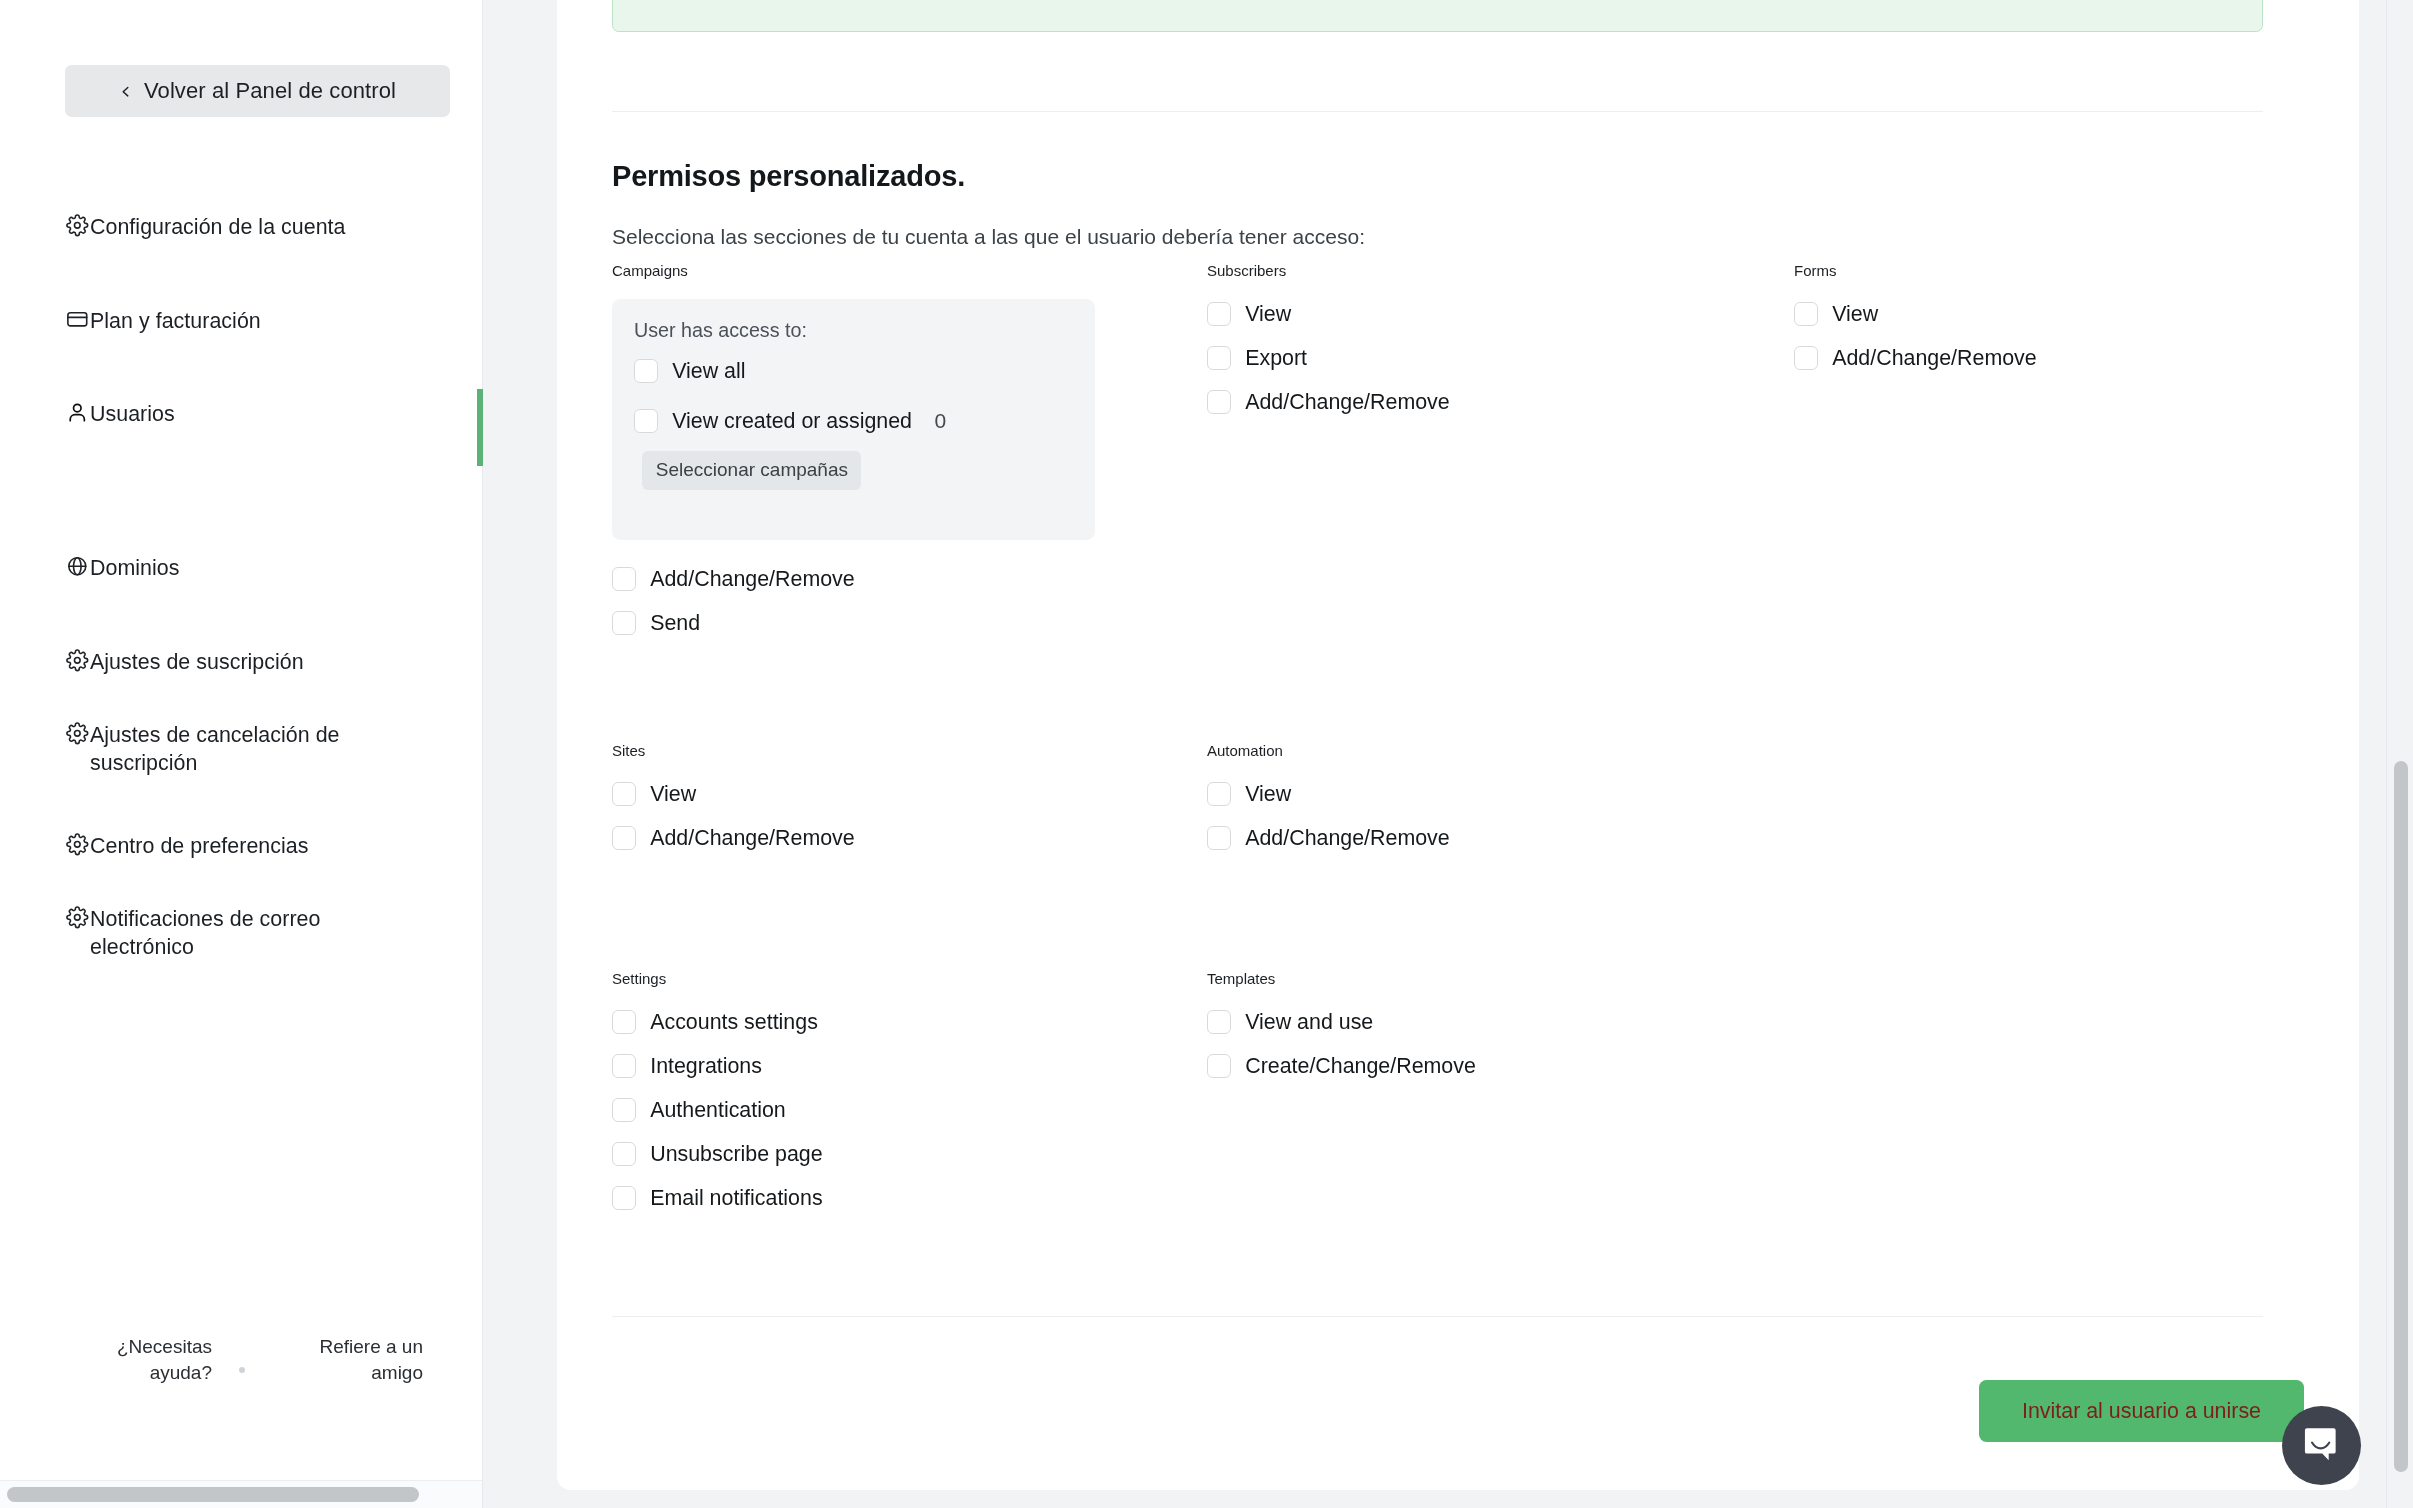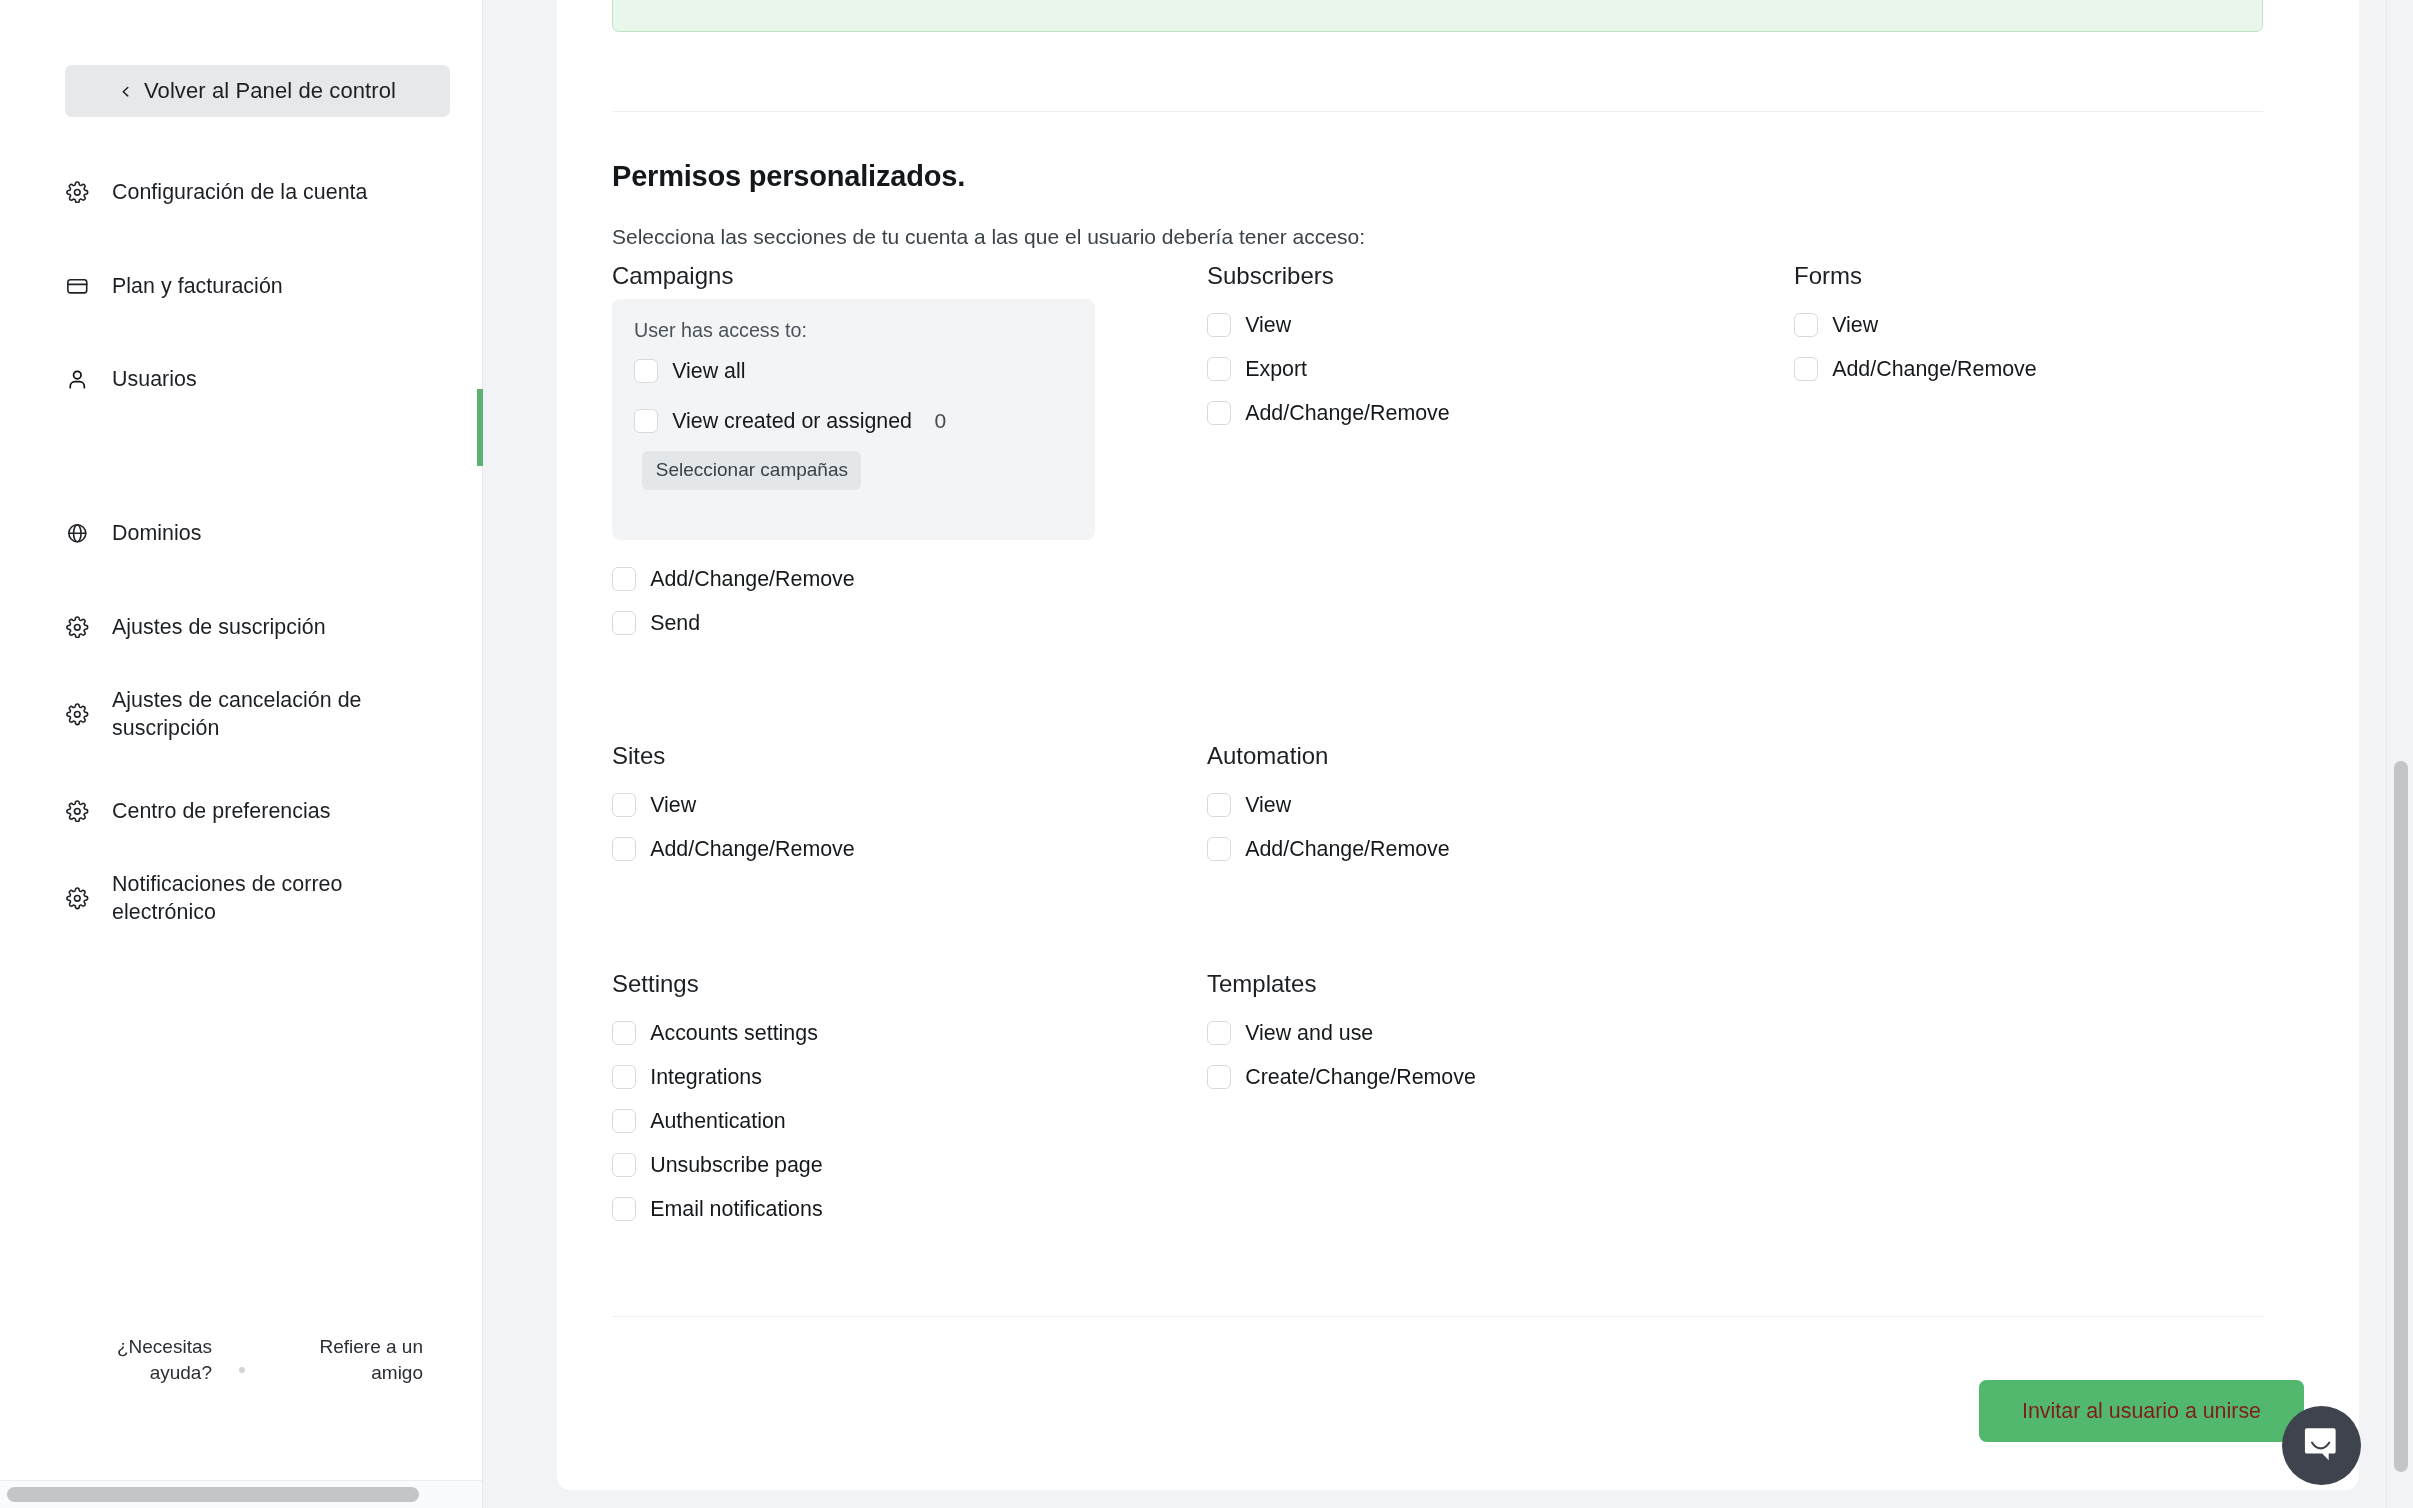--- a/index.html
+++ b/index.html
@@ -34,22 +34,23 @@
     gap: 13.4px;
     cursor: pointer;
   }
   #back-btn .chev { display: block; width: 11.7px; height: 11.7px; position: relative; top: 0px; }
   #back-btn .label {
     font-size: 22px; color: #1c2024; letter-spacing: 0.1px;
   }
 
   .nav-item {
     position: absolute; left: 65px; width: 394px;
-    display: flex; align-items: center; gap: 22px;
+    display: flex; align-items: flex-start; 
     cursor: pointer;
+    margin-top: 35px;
   }
   .nav-item .nav-icon {
     flex: 0 0 auto; width: 25px; height: 25px;
     display: flex; align-items: center; justify-content: center;
   }
   .nav-item .nav-label {
     font-size: 21.4px; color: #1c2024; line-height: 1.32;
     letter-spacing: 0.04px;
   }
 
@@ -113,21 +114,21 @@
     letter-spacing: -0.2px;
   }
   #page-subtitle {
     position: absolute; left: 55px; top: 275px;
     font-size: 21px; color: #3c4348;
   }
 
   
   .perm-group { position: absolute; }
   .perm-group .group-title {
-    font-size: 24px; color: #1c2024; margin-bottom: 13.4px;
+    font-size: 15px; color: #1c2024; margin-bottom: 13.4px;
     white-space: nowrap;
   }
   .perm-row {
     display: flex; align-items: center; gap: 14.2px;
     height: 44px; cursor: pointer;
   }
   .cbx {
     flex: 0 0 auto;
     width: 24px; height: 24px;
     border: 1.3px solid #d7dadd;

